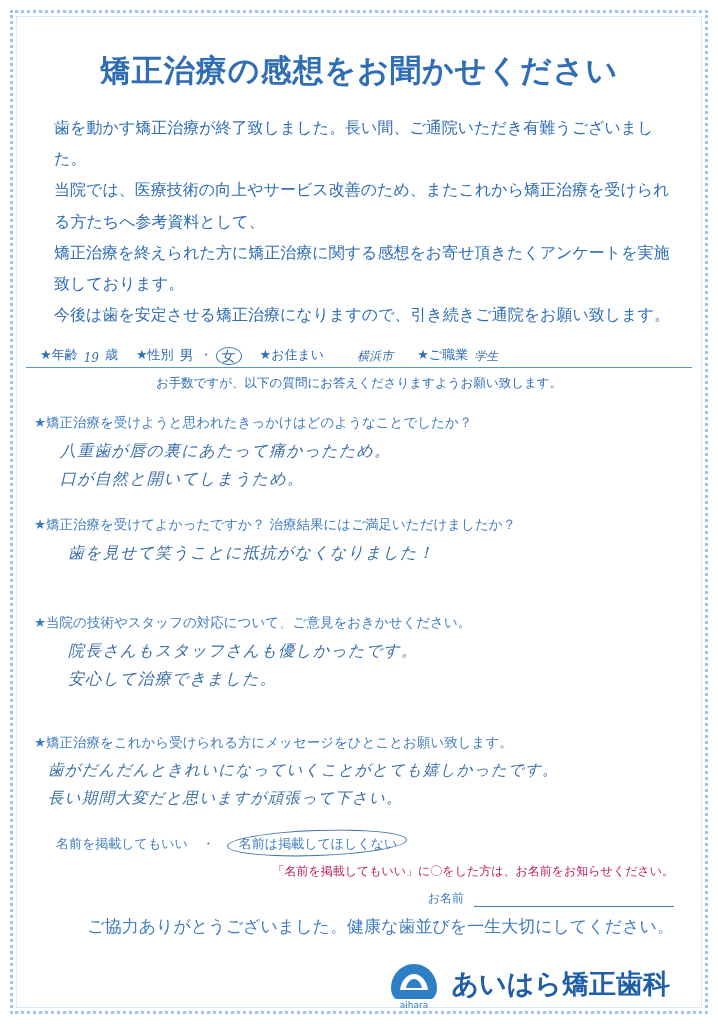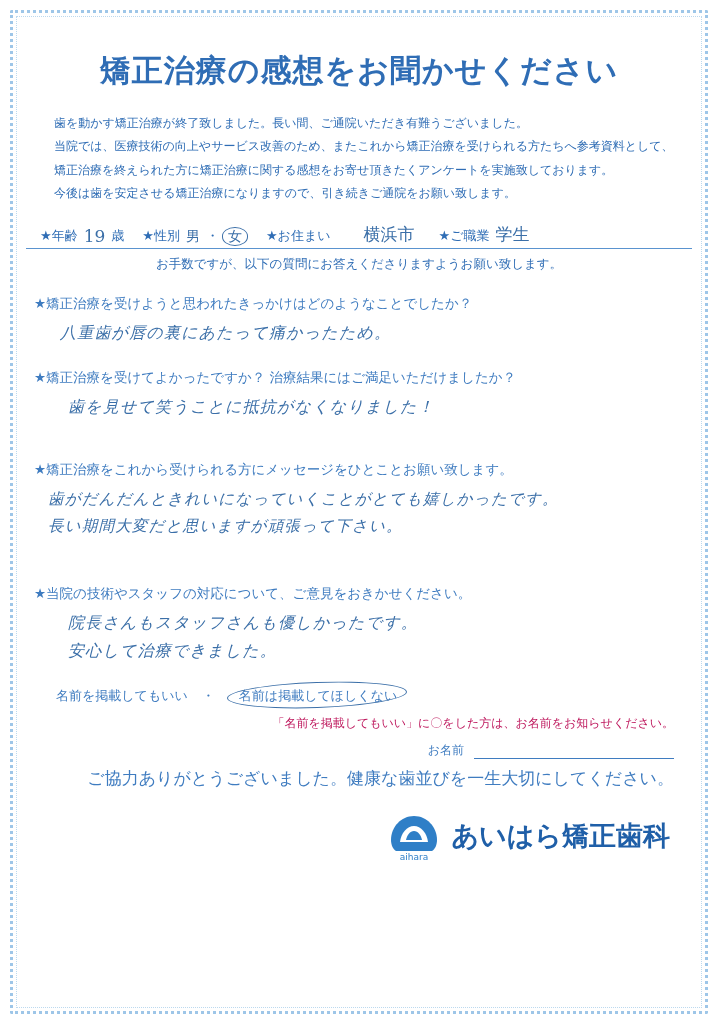--- a/index.html
+++ b/index.html
@@ -47,21 +47,21 @@
     letter-spacing: 1px;
     margin-top: 32px;
     font-family: "DejaVu Sans", sans-serif;
   }
 
   
   .intro {
     margin-top: 20px;
     padding-left: 28px;
     padding-right: 10px;
-    font-size: 12px;
+    font-size: 16px;
     line-height: 1.95;
     color: #2f6db5;
     font-family: "DejaVu Sans", sans-serif;
   }
 
   
   .profile {
     margin-top: 16px;
     padding-left: 14px;
     font-size: 13px;
@@ -70,21 +70,22 @@
     align-items: flex-end;
     flex-wrap: nowrap;
     border-bottom: 1.5px solid #5a93cf;
     padding-bottom: 3px;
     font-family: "DejaVu Sans", sans-serif;
   }
   .profile .seg { display: flex; align-items: flex-end; white-space: nowrap; }
   .hand {
     font-family: "DejaVu Serif", serif;
     color: #3b6fa8;
-    font-size: 17px;
+    font-size: 12px;
+    font-style: italic;
     padding: 0 6px;
     position: relative;
     top: 1px;
   }
   .hand.circ {
     border: 1.5px solid #3b6fa8;
     border-radius: 50%;
     padding: 0px 5px;
     line-height: 1.15;
     font-size: 14px;
@@ -100,21 +101,21 @@
 
   
   .qblock { margin-top: 22px; padding-left: 8px; }
   .question {
     font-size: 13.5px;
     color: #3f7cc0;
     font-family: "DejaVu Sans", sans-serif;
     margin-bottom: 6px;
   }
   .answer {
-    font-family: Liberation Serif, serif;
+    font-family: Liberation Mono, monospace;
     font-style: italic;
     color: #3b6fa8;
     font-size: 16px;
     line-height: 1.75;
     padding-left: 26px;
     letter-spacing: 1.2px;
   }
   .answer div { white-space: nowrap; }
 
   
@@ -243,43 +244,44 @@
       <span class="hand">学生</span>
     </div>
   </div>
 
   <div class="subnote">お手数ですが、以下の質問にお答えくださりますようお願い致します。</div>
 
   <div class="qblock">
     <div class="question">★矯正治療を受けようと思われたきっかけはどのようなことでしたか？</div>
     <div class="answer">
       <div>八重歯が唇の裏にあたって痛かったため。</div>
+      <div>口が自然と開いてしまうため。</div>
     </div>
   </div>
 
   <div class="qblock">
     <div class="question">★矯正治療を受けてよかったですか？ 治療結果にはご満足いただけましたか？</div>
     <div class="answer" style="padding-left:34px;">
       <div>歯を見せて笑うことに抵抗がなくなりました！</div>
+    </div>
+  </div>
+
+  <div class="qblock" style="margin-top:46px;">
+    <div class="question">★当院の技術やスタッフの対応について、ご意見をおきかせください。</div>
+    <div class="answer" style="padding-left:34px;">
+      <div>院長さんもスタッフさんも優しかったです。</div>
+      <div>安心して治療できました。</div>
     </div>
   </div>
 
   <div class="qblock" style="margin-top:40px;">
     <div class="question">★矯正治療をこれから受けられる方にメッセージをひとことお願い致します。</div>
     <div class="answer" style="padding-left:14px;font-size:15.5px;">
       <div>歯がだんだんときれいになっていくことがとても嬉しかったです。</div>
       <div>長い期間大変だと思いますが頑張って下さい。</div>
-    </div>
-  </div>
-
-  <div class="qblock" style="margin-top:46px;">
-    <div class="question">★当院の技術やスタッフの対応について、ご意見をおきかせください。</div>
-    <div class="answer" style="padding-left:34px;">
-      <div>院長さんもスタッフさんも優しかったです。</div>
-      <div>安心して治療できました。</div>
     </div>
   </div>
 
 
   <div class="consent">
     <span>名前を掲載してもいい</span>
     <span class="sep">・</span>
     <span class="circled-choice">名前は掲載してほしくない</span>
   </div>
 

